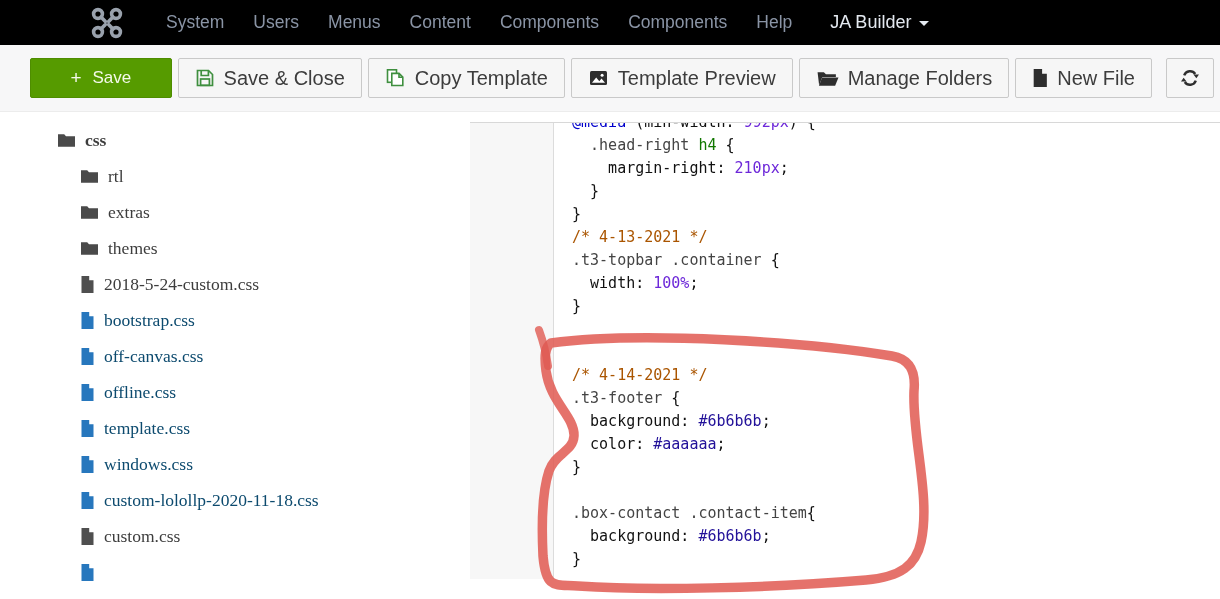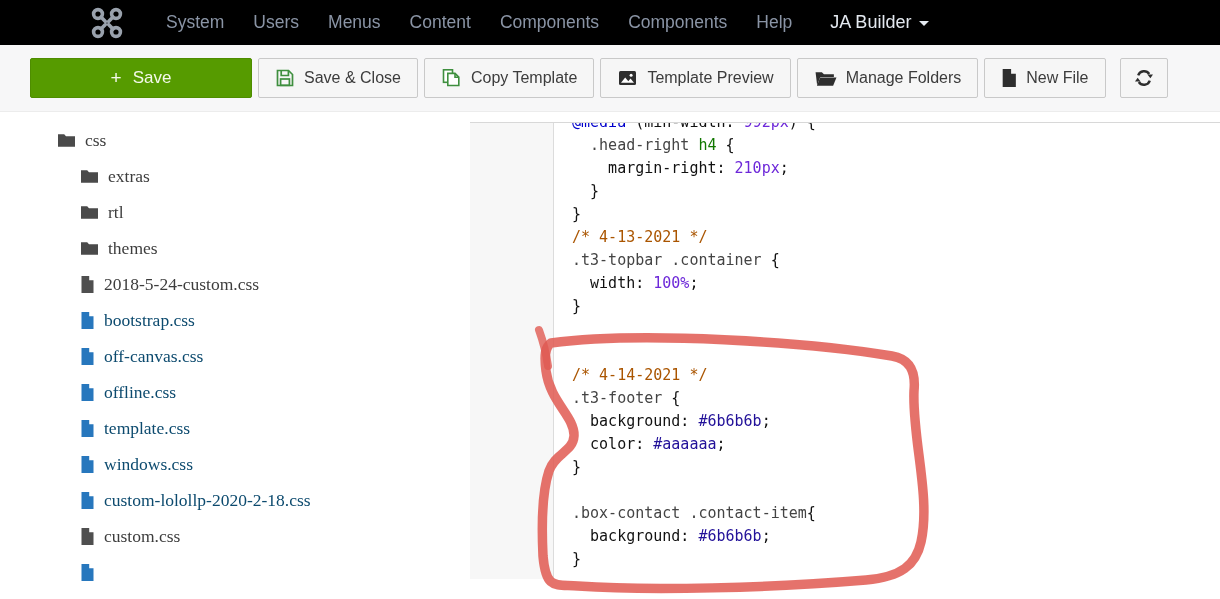--- a/index.html
+++ b/index.html
@@ -18,35 +18,35 @@
               display:flex; align-items:center; gap:8px; }
   .caret { width:0; height:0; border-left:5px solid transparent; border-right:5px solid transparent;
            border-top:5px solid #e4e9f0; margin-top:2px; }
 
   
   .toolbar { position:absolute; left:0; top:45px; width:1220px; height:67px;
              background:#f7f7f8; border-bottom:1px solid #ececec;
              display:flex; align-items:center; padding-left:30px; }
   .btn { height:40px; display:flex; align-items:center; gap:9px; padding:0 16px;
          background:#f6f6f6; border:1px solid #c9c9c9; border-radius:2px;
-         color:#3c3c3c; font-size:16px; cursor:pointer; margin-right:6px; white-space:nowrap; }
+         color:#3c3c3c; font-size:20px; cursor:pointer; margin-right:6px; white-space:nowrap; }
   .btn.primary { background:#569b00; border-color:#4e8d00; color:#f4f9ea;
                  width:222px; justify-content:center; font-size:17px; }
   .btn.primary .plus { font-size:19px; margin-right:2px; color:#f4f9ea; }
   .btn.icon-only { padding:0 13px; margin-left:8px; }
   .btn svg { display:block; }
 
   
   .file-tree { position:absolute; left:0; top:122px; width:468px; height:477px;
                overflow:hidden; background:#fff;
                font-family:"Liberation Serif", serif; }
   .tree-row { height:36px; display:flex; align-items:center; cursor:pointer; }
   .tree-row .t-icon { display:flex; align-items:center; }
   .tree-row .t-label { margin-left:9px; font-size:17.5px; }
-  .lv0 { padding-left:57px; }
+  .lv0 { padding-left:57px;font-weight:bold; }
   .lv1 { padding-left:80px; }
   .t-dark .t-label { color:#3d3d3d; }
   .t-link .t-label { color:#0c4a6e; }
 
   
   .editor { position:absolute; left:470px; top:122px; width:750px; height:532px;
             border-top:1px solid #d8d8d8; border-bottom:1px solid #a9a9a9;
             background:#fff; overflow:hidden;
             font-family:"DejaVu Sans Mono","Liberation Mono",monospace; font-size:15px; }
   .ed-scroll { margin-top:-12px; }
@@ -175,29 +175,29 @@
         </svg>
       </span>
       <span class="t-label">css</span>
     </div>
     <div class="tree-row lv1 t-dark">
       <span class="t-icon">
         <svg width="19" height="16" viewBox="0 0 19 16">
           <path d="M1 2.2h6.2l1.8 2h9v10.6H1z" fill="#4a4a4a"></path>
         </svg>
       </span>
-      <span class="t-label">extras</span>
+      <span class="t-label">rtl</span>
     </div>
     <div class="tree-row lv1 t-dark">
       <span class="t-icon">
         <svg width="19" height="16" viewBox="0 0 19 16">
           <path d="M1 2.2h6.2l1.8 2h9v10.6H1z" fill="#4a4a4a"></path>
         </svg>
       </span>
-      <span class="t-label">rtl</span>
+      <span class="t-label">extras</span>
     </div>
     <div class="tree-row lv1 t-dark">
       <span class="t-icon">
         <svg width="19" height="16" viewBox="0 0 19 16">
           <path d="M1 2.2h6.2l1.8 2h9v10.6H1z" fill="#4a4a4a"></path>
         </svg>
       </span>
       <span class="t-label">themes</span>
     </div>
     <div class="tree-row lv1 t-dark">
@@ -247,21 +247,21 @@
         </svg>
       </span>
       <span class="t-label">windows.css</span>
     </div>
     <div class="tree-row lv1 t-link">
       <span class="t-icon">
         <svg width="15" height="19" viewBox="0 0 15 19">
           <path d="M1.5 1h7.7v4.3h4.3V18H1.5z" fill="#2777bd"></path>
         </svg>
       </span>
-      <span class="t-label">custom-lolollp-2020-2-18.css</span>
+      <span class="t-label">custom-lolollp-2020-11-18.css</span>
     </div>
     <div class="tree-row lv1 t-dark">
       <span class="t-icon">
         <svg width="15" height="19" viewBox="0 0 15 19">
           <path d="M1.5 1h7.7v4.3h4.3V18H1.5z" fill="#4f4f4f"></path>
         </svg>
       </span>
       <span class="t-label">custom.css</span>
     </div>
     <div class="tree-row lv1 t-link">

